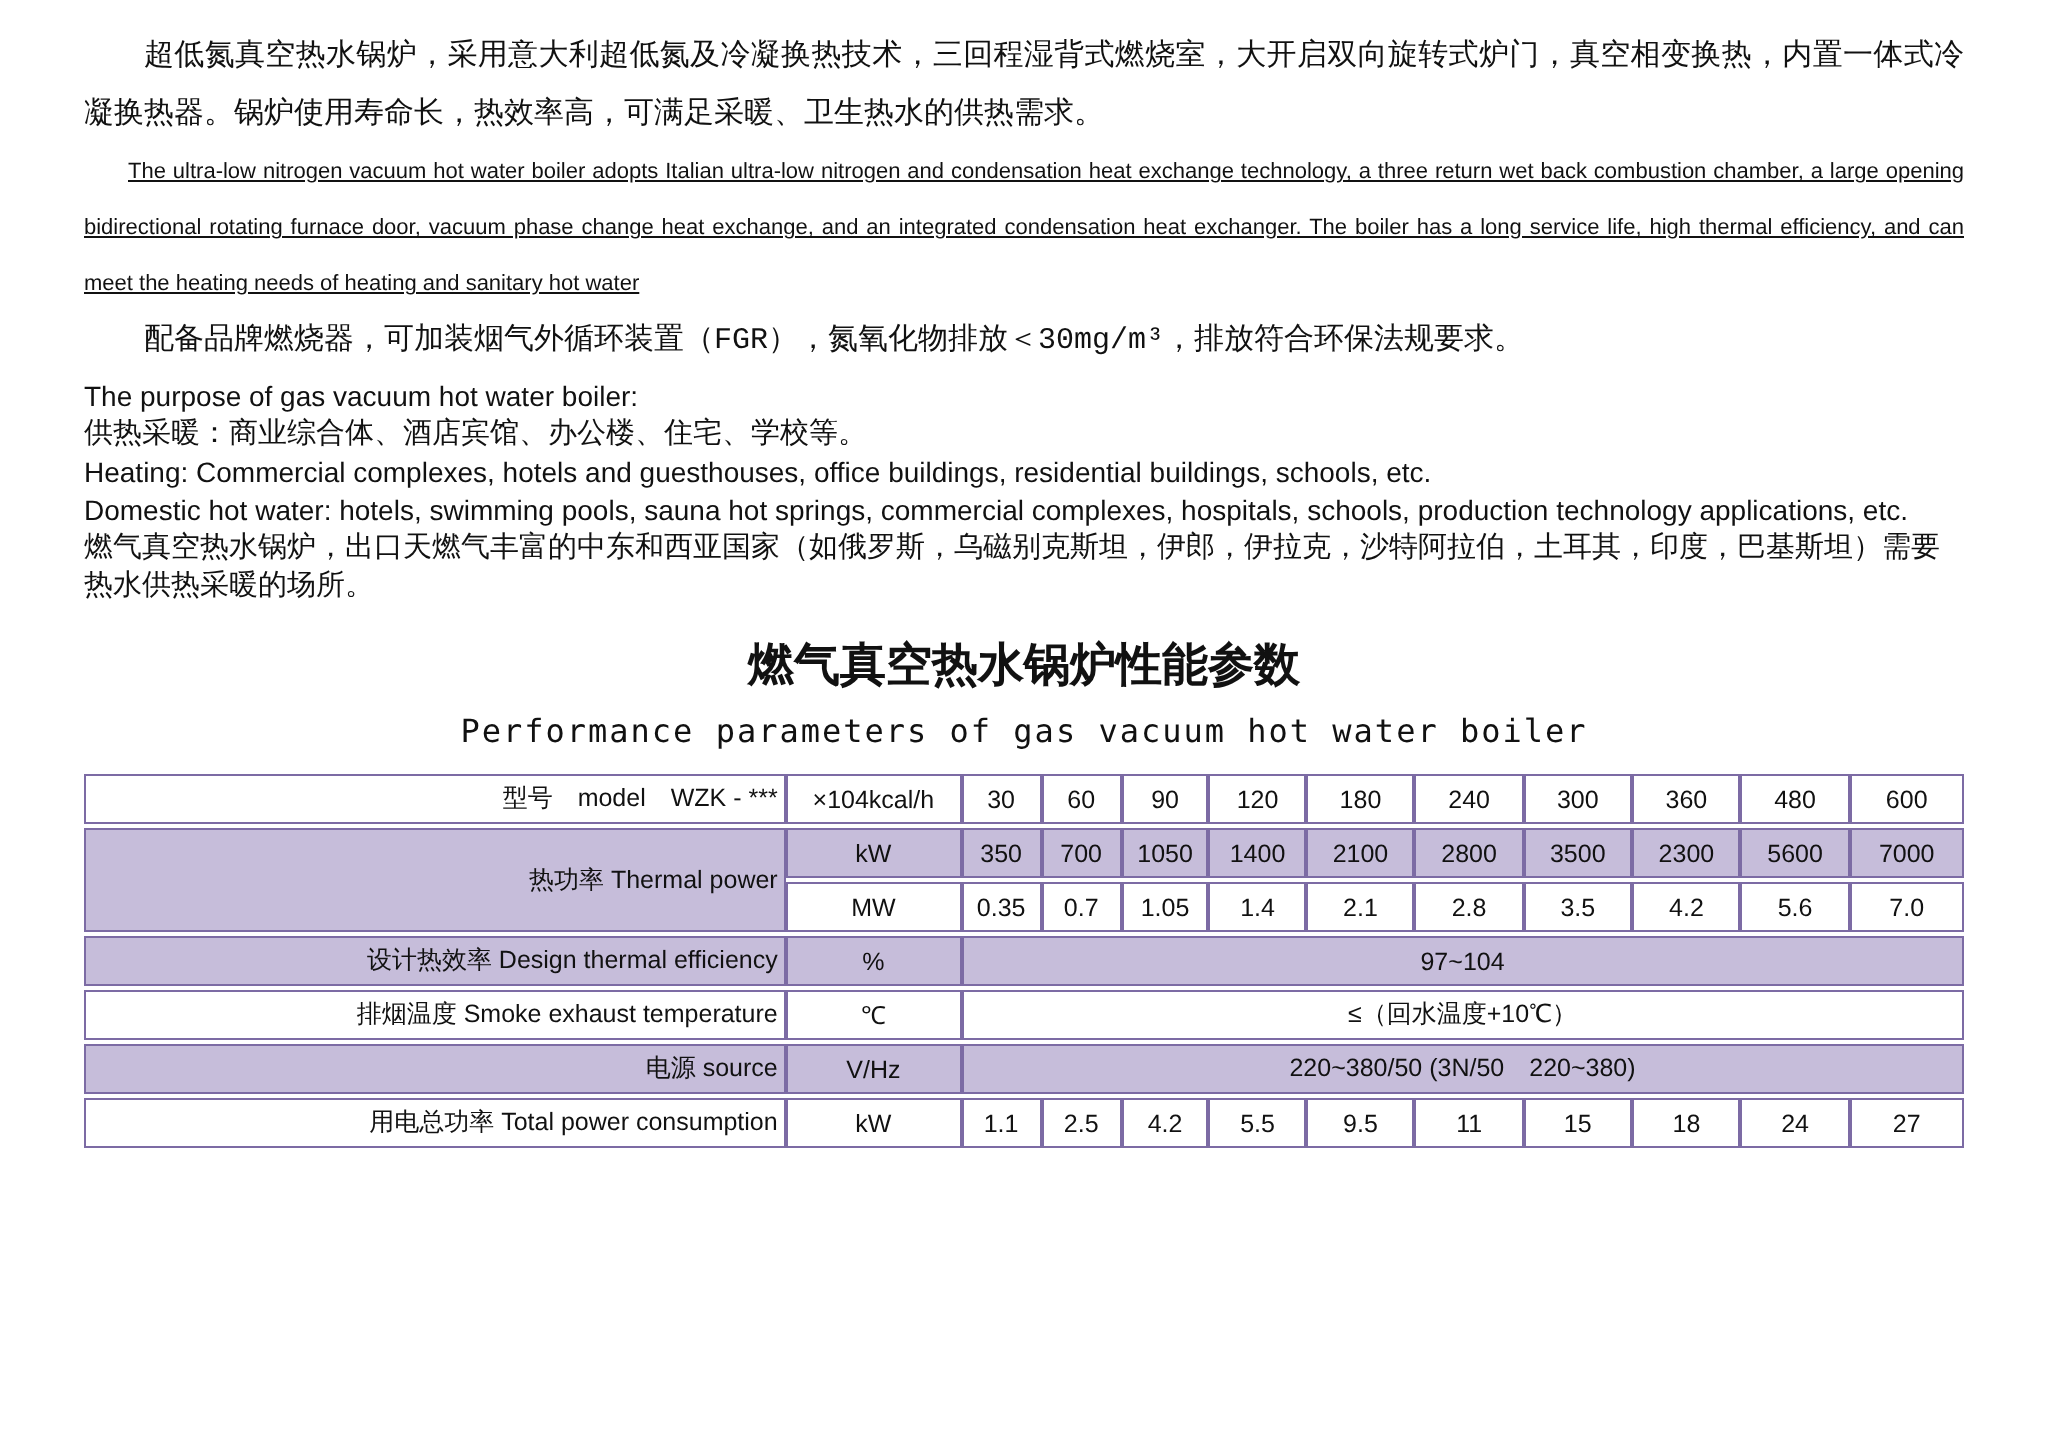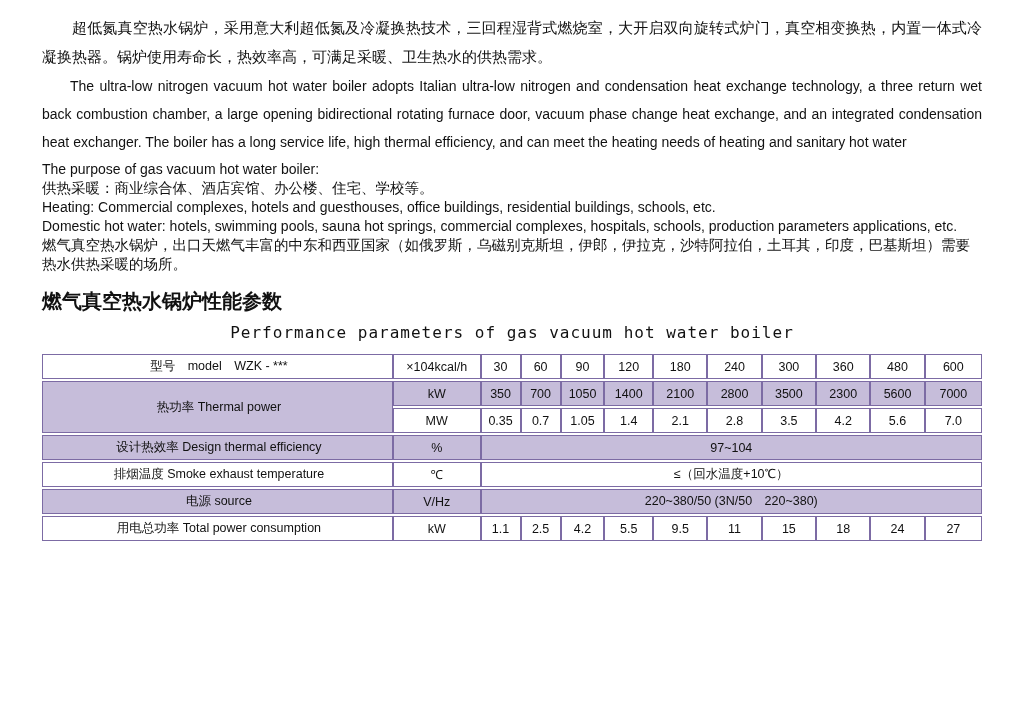--- a/index.html
+++ b/index.html
@@ -4,42 +4,42 @@
 <style>
   html, body { margin: 0; padding: 0; background: #ffffff; }
   body {
     width: 1024px; height: 724px; overflow: hidden;
     color: #111111;
     font-family: "Liberation Sans", sans-serif;
   }
   .page { padding: 14px 42px 0 42px; }
 
   .zh-para {
-    font-family: Liberation Serif, serif;
+    font-family: Liberation Mono, monospace;
     font-size: 15px; line-height: 29px;
     text-align: justify; text-indent: 2em; margin: 0;
   }
   .en-para {
     font-family: "Liberation Sans", sans-serif;
-    font-size: 14px; line-height: 28px;
-    text-align: justify; text-indent: 2em; margin: 0;
+    font-size: 11px; line-height: 28px;
+    text-align: justify; text-indent: 2em; margin: 0; text-decoration: underline;
   }
   .usage-block { margin-top: 4px; }
   .usage-line { margin: 0; line-height: 19px; }
   .usage-zh {
     font-family: "Liberation Serif", "DejaVu Serif", serif;
     font-size: 14.5px;
   }
   .usage-en {
     font-family: "Liberation Sans", sans-serif;
     font-size: 14px;
   }
 
   .title-zh {
-    font-size: 20px; font-weight: bold;
+    text-align: center; font-size: 23px; font-weight: bold;
     margin: 14px 0 4px 0;
     font-family: Liberation Mono, monospace;
   }
   .title-en {
     text-align: center; font-size: 16px; font-weight: normal;
     letter-spacing: 1px;
     margin: 8px 0 10px 0;
     font-family: "DejaVu Sans Mono", "Liberation Mono", monospace;
   }
 
@@ -54,39 +54,40 @@
     border: 1px solid #7c6ba4;
     padding: 2px 3px;
     height: 19px;
     text-align: center;
     vertical-align: middle;
     background: #ffffff;
     overflow: hidden;
     white-space: nowrap;
   }
   table.spec-table td.lbl {
-    text-align: center;
+    text-align: right;
     padding-left: 6px;
     white-space: normal;
   }
   table.spec-table td.lav { background: #c6bdda; }
 </style>
 </head>
 <body>
 
 <div class="page">
 
   <p class="zh-para">超低氮真空热水锅炉，采用意大利超低氮及冷凝换热技术，三回程湿背式燃烧室，大开启双向旋转式炉门，真空相变换热，内置一体式冷凝换热器。锅炉使用寿命长，热效率高，可满足采暖、卫生热水的供热需求。</p>
   <p class="en-para">The ultra-low nitrogen vacuum hot water boiler adopts Italian ultra-low nitrogen and condensation heat exchange technology, a three return wet back combustion chamber, a large opening bidirectional rotating furnace door, vacuum phase change heat exchange, and an integrated condensation heat exchanger. The boiler has a long service life, high thermal efficiency, and can meet the heating needs of heating and sanitary hot water</p>
+  <p class="zh-para">配备品牌燃烧器，可加装烟气外循环装置（FGR），氮氧化物排放＜30mg/m³，排放符合环保法规要求。</p>
 
   <div class="usage-block">
     <p class="usage-line usage-en">The purpose of gas vacuum hot water boiler:</p>
     <p class="usage-line usage-zh">供热采暖：商业综合体、酒店宾馆、办公楼、住宅、学校等。</p>
     <p class="usage-line usage-en">Heating: Commercial complexes, hotels and guesthouses, office buildings, residential buildings, schools, etc.</p>
-    <p class="usage-line usage-en">Domestic hot water: hotels, swimming pools, sauna hot springs, commercial complexes, hospitals, schools, production parameters applications, etc.</p>
+    <p class="usage-line usage-en">Domestic hot water: hotels, swimming pools, sauna hot springs, commercial complexes, hospitals, schools, production technology applications, etc.</p>
     <p class="usage-line usage-zh">燃气真空热水锅炉，出口天燃气丰富的中东和西亚国家（如俄罗斯，乌磁别克斯坦，伊郎，伊拉克，沙特阿拉伯，土耳其，印度，巴基斯坦）需要热水供热采暖的场所。</p>
   </div>
 
   <h1 class="title-zh">燃气真空热水锅炉性能参数</h1>
   <h2 class="title-en">Performance parameters of gas vacuum hot water boiler</h2>
 
   <table class="spec-table">
     <colgroup>
       <col style="width:36.8%">
         <col style="width:9.2%">

